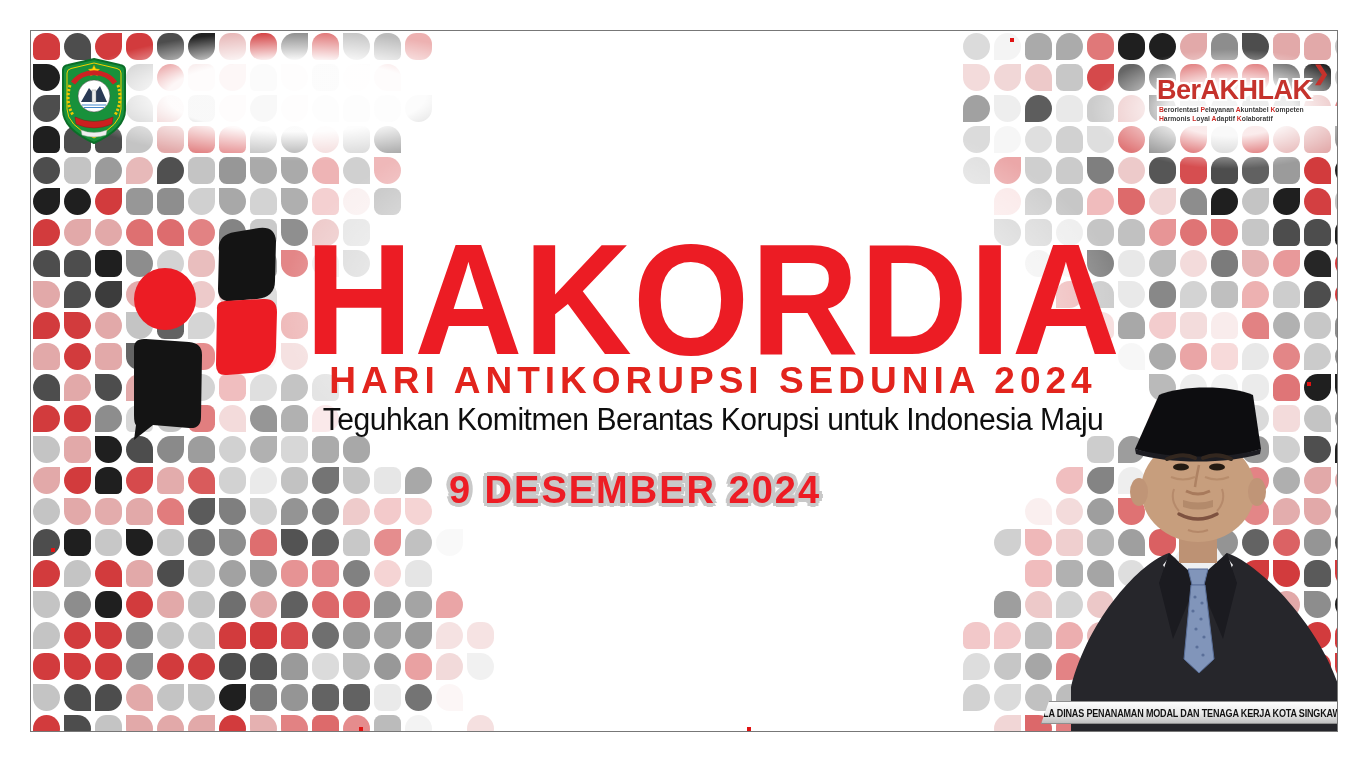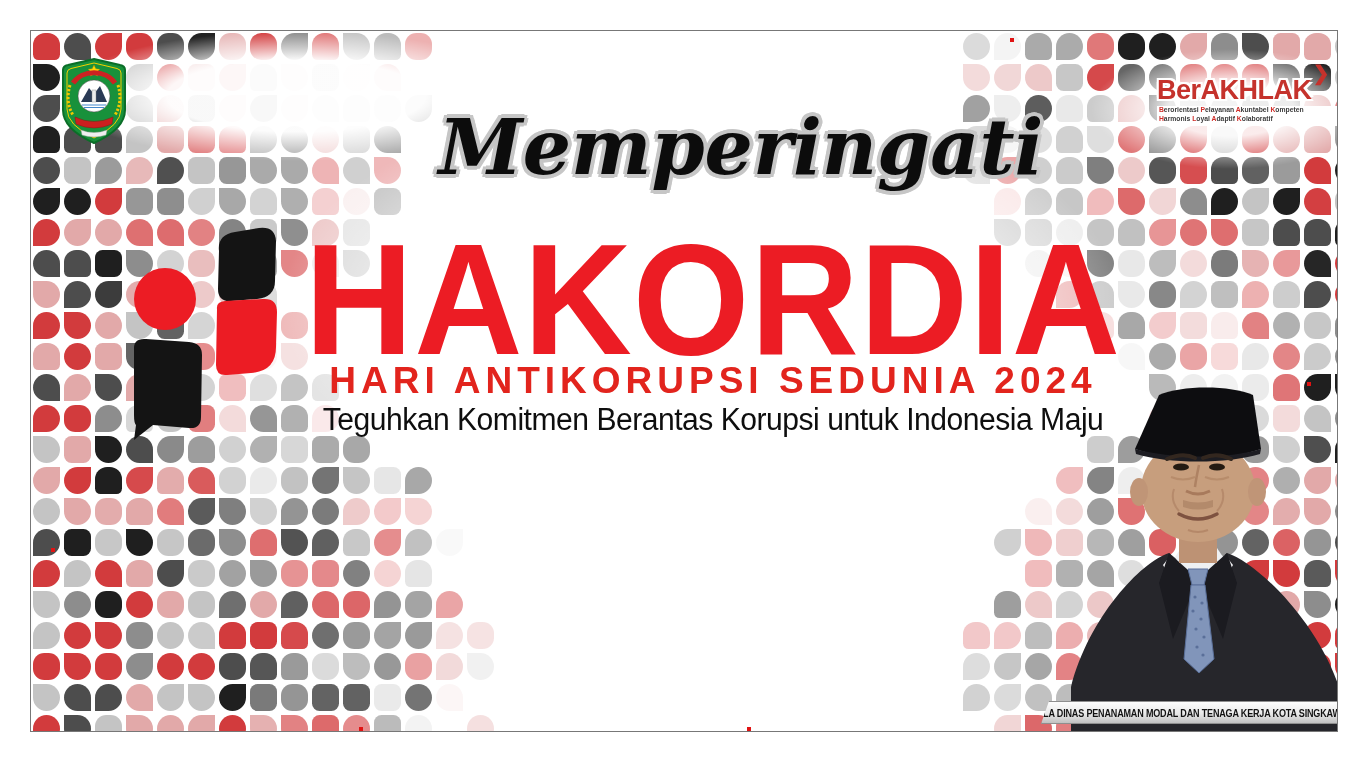--- a/index.html
+++ b/index.html
@@ -643,34 +643,34 @@
 
     <div class="berakhlak">
       <div class="ba-word">
         <span class="ba-prefix">Ber</span><span class="ba-rest">AKHLAK</span>
         <span class="ba-chevron">❯</span>
       </div>
       <div class="ba-tagline" id="ba-line1"><span class="ini">B</span>erorientasi <span class="ini">P</span>elayanan <span class="ini">A</span>kuntabel <span class="ini">K</span>ompeten</div>
       <div class="ba-tagline" id="ba-line2"><span class="ini">H</span>armonis <span class="ini">L</span>oyal <span class="ini">A</span>daptif <span class="ini">K</span>olaboratif</div>
     </div>
 
-    <div class="kicker">Memperingati</div>
 
     <svg class="kpk-logo" width="210" height="250" viewBox="0 0 210 250">
       <circle cx="64" cy="76" r="31" fill="#ec1c24"></circle>
       <path d="M118,28 Q116,12 134,9 L158,5 Q174,3 175,18 L174,58 Q174,74 156,76 L130,78 Q117,79 117,66 Z" fill="#141414"></path>
       <path d="M116,86 Q115,79 124,78 L162,76 Q176,75 176,89 L175,124 Q175,148 150,150 L126,152 Q115,153 115,142 Z" fill="#ec1c24"></path>
       <path d="M33,127 Q32,115 45,116 L88,119 Q101,120 101,132 L100,194 Q100,206 88,205 L52,202 L33,217 L35,202 Q33,200 33,192 Z" fill="#141414"></path>
     </svg>
 
     <div class="event-block">
       <div class="acronym">HAKORDIA</div>
       <div class="maintitle">HARI ANTIKORUPSI SEDUNIA 2024</div>
       <div class="subtitle">Teguhkan Komitmen Berantas Korupsi untuk Indonesia Maju</div>
     </div>
+    <div class="eventdate">9 DESEMBER 2024</div>
 
     <svg class="portrait" width="270" height="344" viewBox="0 0 270 344">
 
       <path d="M0,344 L0,300 C18,230 70,175 98,166 L127,190 L156,166 C184,175 244,230 268,300 L268,344 Z" fill="#26262b"></path>
 
       <path d="M104,170 L127,214 L152,170 L144,158 L112,158 Z" fill="#eef0f3"></path>
       <path d="M100,168 L127,196 L106,202 L92,178 Z" fill="#f6f6f8"></path>
       <path d="M154,168 L127,196 L148,202 L162,178 Z" fill="#f6f6f8"></path>
 
       <path d="M98,166 L127,192 L102,252 L88,196 Z" fill="#1b1b20"></path>

